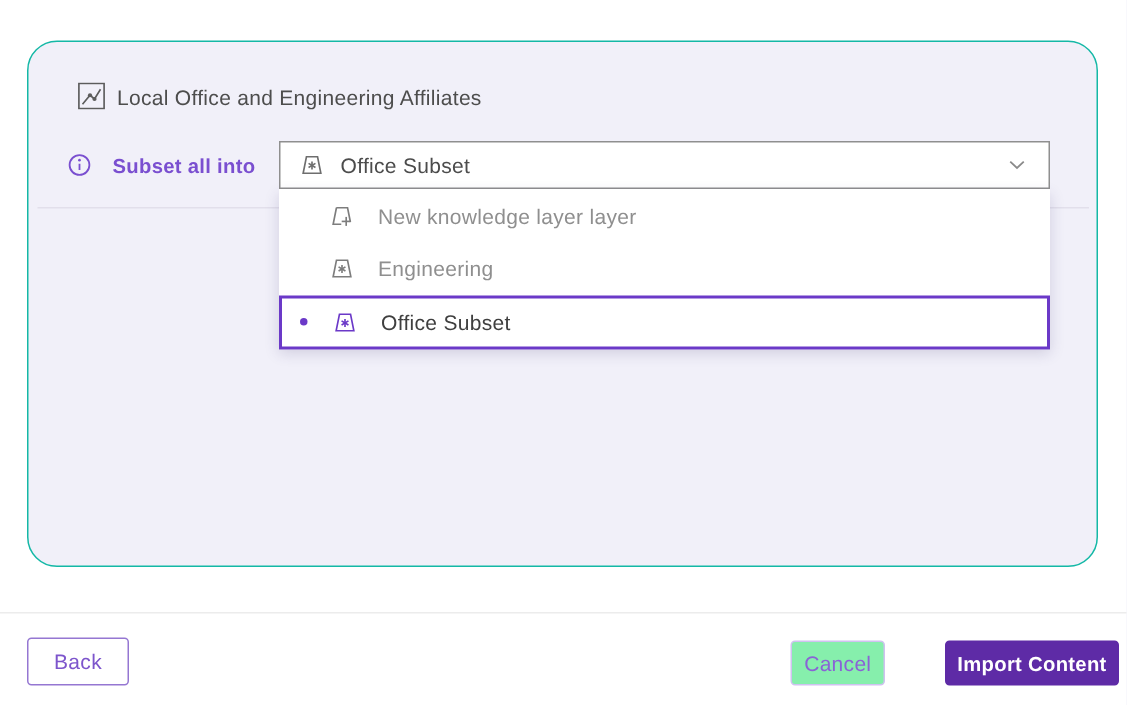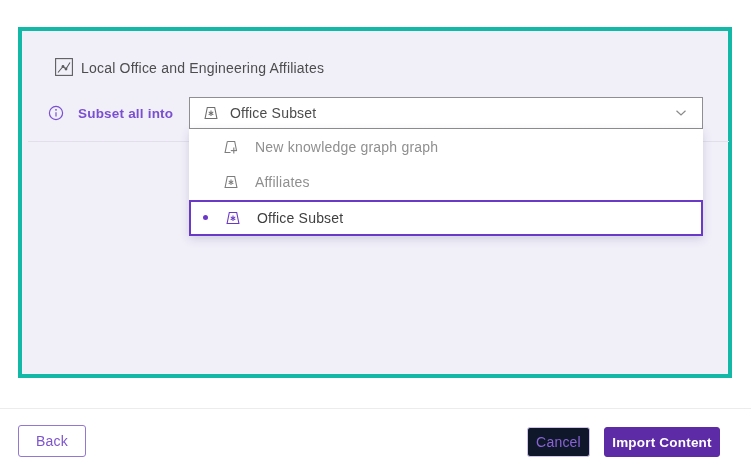--- a/index.html
+++ b/index.html
@@ -3,21 +3,21 @@
 <meta charset="utf-8">
 <style>
   html,body{margin:0;padding:0;}
   body{
     width:751px;height:470px;position:relative;background:#ffffff;
     font-family:"Liberation Sans",sans-serif;overflow:hidden;
   }
   
   .panel{
     position:absolute;left:18px;top:27px;width:714px;height:351px;
-    background:#f1f0f9;border:4px solid #14b8a6;border-radius:0;
+    background:#f1f0f9;border:1px solid #14b8a6;border-radius:20px;
     box-sizing:border-box;
   }
   .layer-icon{position:absolute;left:33px;top:27px;width:18px;height:18px;color:#5c5c5c;}
   .layer-label{
     position:absolute;left:59px;top:29px;font-size:14px;color:#4d4d4d;
     letter-spacing:.2px;
   }
   .info-icon{position:absolute;left:26px;top:74px;width:16px;height:16px;color:#7a4fd0;}
   .merge-label{
     position:absolute;left:56px;top:75px;font-size:13.5px;font-weight:bold;
@@ -55,23 +55,23 @@
   }
   
   .footer-divider{position:absolute;left:0;top:408px;width:751px;height:1px;background:#ececec;}
   .btn{
     position:absolute;box-sizing:border-box;border-radius:3px;font-size:14px;
     font-family:"Liberation Sans",sans-serif;cursor:pointer;text-align:right;
     display:flex;align-items:center;justify-content:center;letter-spacing:.2px;
   }
   .btn-back{left:18px;top:425px;width:68px;height:32px;background:#ffffff;
     border:1px solid #9577d2;color:#7d55cc;}
-  .btn-cancel{left:527px;top:427px;width:63px;height:30px;background:#0f172a;
+  .btn-cancel{left:527px;top:427px;width:63px;height:30px;background:#86efac;
     border:1px solid #cfc2f0;color:#8a63d6;}
-  .btn-import{left:604px;top:427px;width:116px;height:30px;background:#5e2ba6;
+  .btn-import{left:630px;top:427px;width:116px;height:30px;background:#5e2ba6;
     border:1px solid #5e2ba6;color:#ffffff;font-weight:bold;font-size:13.5px;}
   svg{display:block;}
 </style>
 </head>
 <body>
 
 <div class="panel">
 
   <span class="layer-icon">
     <svg viewBox="0 0 18 18" width="18" height="18" fill="none" stroke="currentColor" stroke-width="1.1">
@@ -114,33 +114,33 @@
   <div class="menu">
 
     <div class="menu-item">
       <span class="mi-icon">
         <svg viewBox="0 0 16 16" width="16" height="16" fill="none" stroke="currentColor" stroke-width="1.1">
           <path d="M4.3 2.5 L11.7 2.5 L13.6 12 M7.5 13.5 L2.1 13.5 L4.3 2.5"></path>
           <line x1="10.8" y1="8.6" x2="10.8" y2="14.6"></line>
           <line x1="7.8" y1="11.6" x2="13.8" y2="11.6"></line>
         </svg>
       </span>
-      <span class="mi-label">New knowledge graph graph</span>
+      <span class="mi-label">New knowledge layer layer</span>
     </div>
 
     <div class="menu-item">
       <span class="mi-icon">
         <svg viewBox="0 0 16 16" width="16" height="16" fill="none" stroke="currentColor" stroke-width="1.1">
           <path d="M4.3 2.5 L11.7 2.5 L13.9 13.5 L2.1 13.5 Z"></path>
           <line x1="8" y1="5.6" x2="8" y2="11"></line>
           <line x1="5.7" y1="6.9" x2="10.3" y2="9.7"></line>
           <line x1="10.3" y1="6.9" x2="5.7" y2="9.7"></line>
         </svg>
       </span>
-      <span class="mi-label">Affiliates</span>
+      <span class="mi-label">Engineering</span>
     </div>
 
     <div class="menu-item selected">
       <span class="bullet"></span>
       <span class="mi-icon">
         <svg viewBox="0 0 16 16" width="16" height="16" fill="none" stroke="currentColor" stroke-width="1.1">
           <path d="M4.3 2.5 L11.7 2.5 L13.9 13.5 L2.1 13.5 Z"></path>
           <line x1="8" y1="5.6" x2="8" y2="11"></line>
           <line x1="5.7" y1="6.9" x2="10.3" y2="9.7"></line>
           <line x1="10.3" y1="6.9" x2="5.7" y2="9.7"></line>

